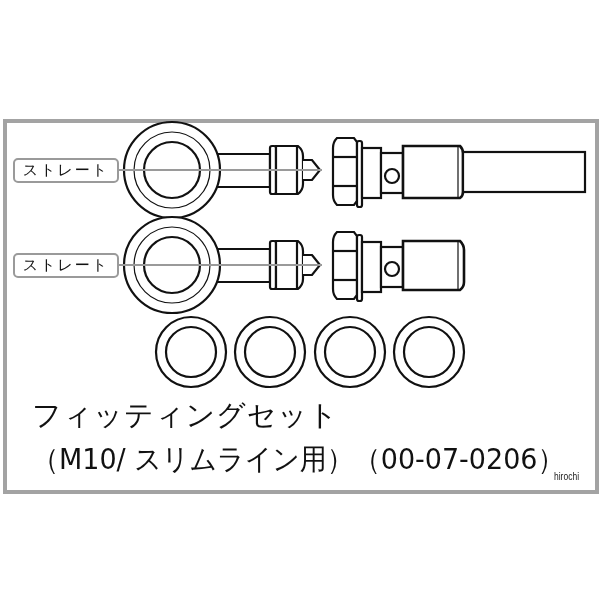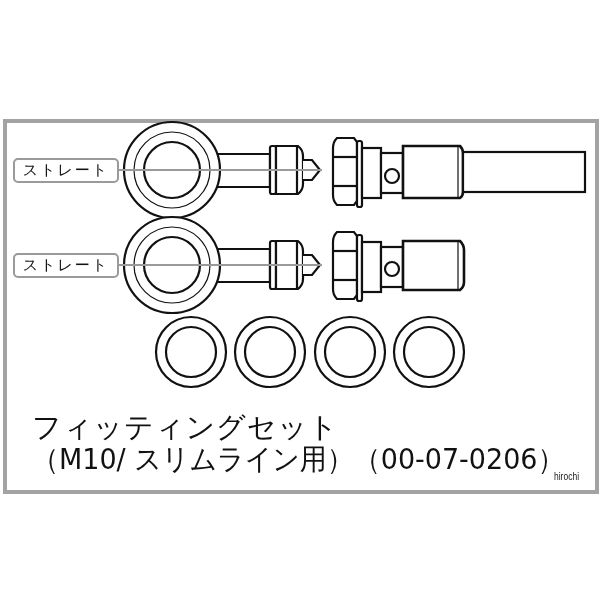--- a/index.html
+++ b/index.html
@@ -1,21 +1,21 @@
 <!DOCTYPE html>
 <html><head>
 <meta charset="utf-8">
 <style>
   html, body { margin: 0; padding: 0; background: #ffffff; }
   body { width: 600px; height: 600px; position: relative; overflow: hidden; font-family: "DejaVu Sans", sans-serif; }
   .frame { position: absolute; left: 3px; top: 119px; width: 588px; height: 367px; border: 4px solid #a3a3a3; background: #fff; }
   svg.drawing { position: absolute; left: 0; top: 0; width: 600px; height: 600px; }
   .label-box { position: absolute; left: 13px; width: 102px; height: 21px; border: 2px solid #9a9a9a; border-radius: 5px; background: #fff; font-size: 15px; line-height: 21px; color: #111; text-align: center; letter-spacing: 2px; font-family: "DejaVu Sans", sans-serif; }
   .caption { position: absolute; left: 32px; color: #111; font-family: "DejaVu Sans", sans-serif; white-space: nowrap; }
-  .cap1 { top: 396px; font-size: 29px; letter-spacing: 1px; margin-top: 12px; }
+  .cap1 { top: 396px; font-size: 29px; letter-spacing: 1px; }
   .cap2 { top: 440px; font-size: 29px; letter-spacing: 0px; transform: scaleX(0.93); transform-origin: left; }
   .watermark { position: absolute; left: 554px; top: 471px; font-size: 10px; color: #222; font-family: "Liberation Sans", sans-serif; transform: scaleX(0.85); transform-origin: left; }
 </style>
 </head>
 <body>
 
 <div class="frame"></div>
 
 <svg class="drawing" viewBox="0 0 600 600" xmlns="http://www.w3.org/2000/svg">
   <g fill="none" stroke="#111" stroke-width="2.2">

